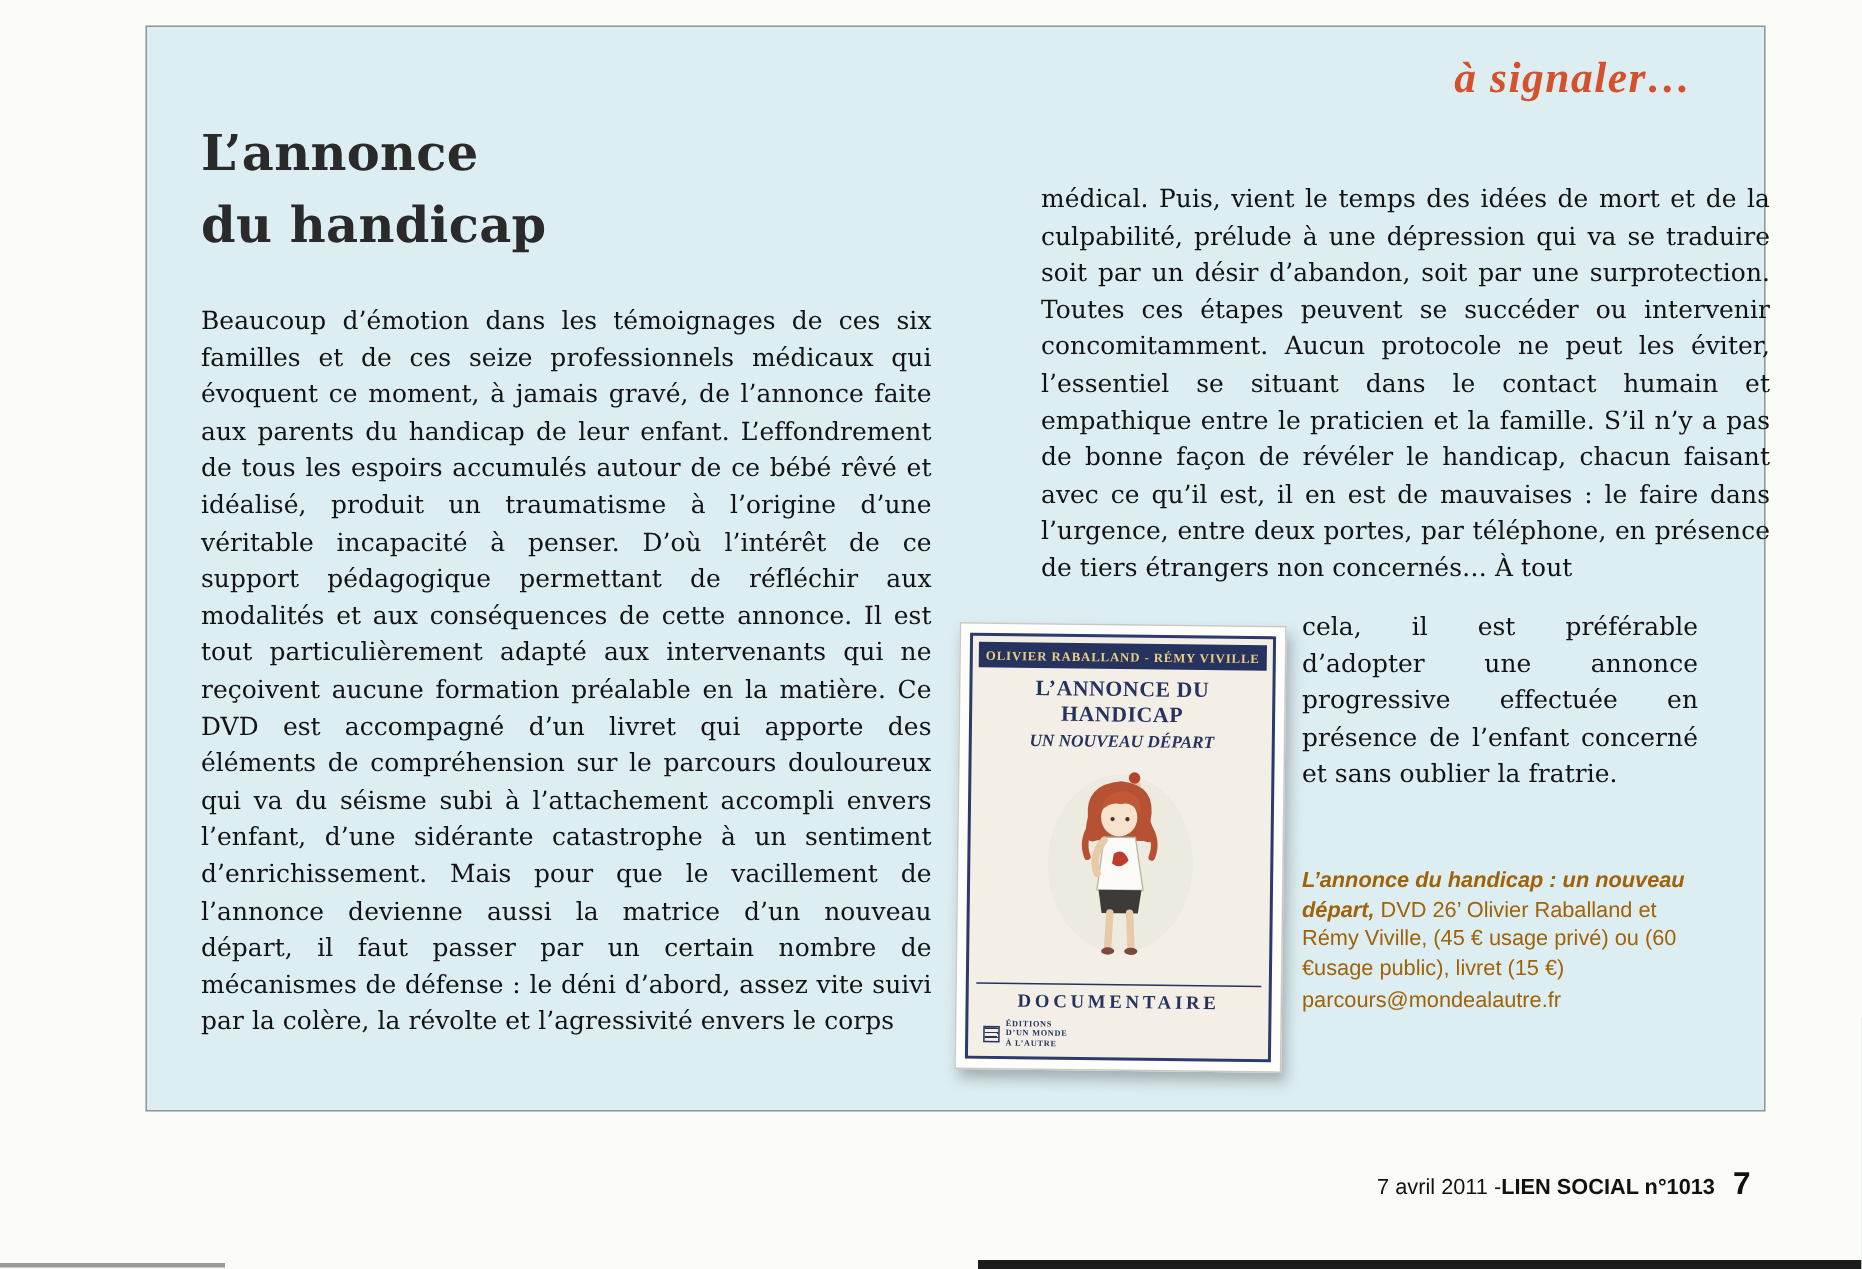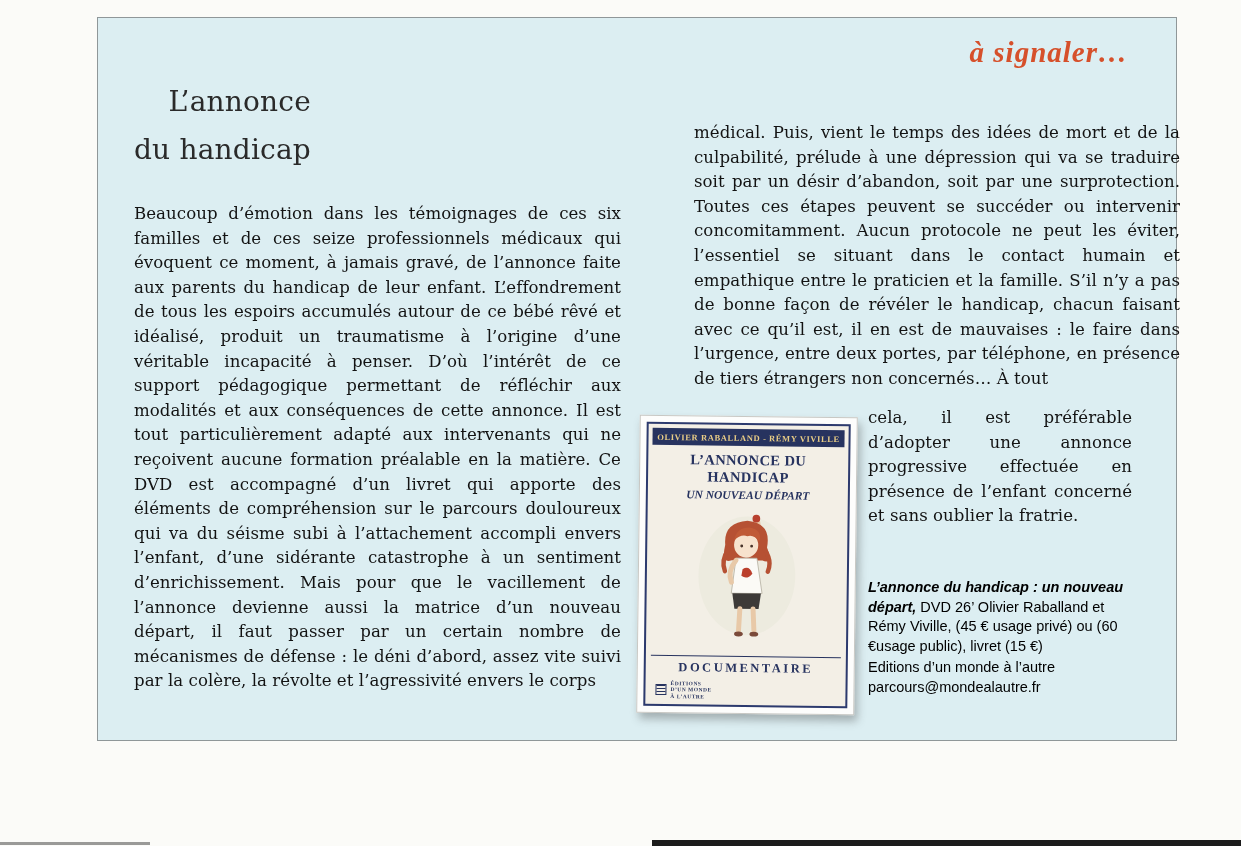--- a/index.html
+++ b/index.html
@@ -16,23 +16,22 @@
   }
 
   .signal {
     position:absolute; top:18px; right:48px;
     font-family:Liberation Serif, serif; font-style:italic; font-weight:600;
     font-size:29px; color:#d6502b; letter-spacing:1px;
   }
 
   .title {
     position:absolute; left:36px; top:60px; margin:0;
-    font-size:28px; line-height:48px; font-weight:400; color:#2a2a2a;
+    font-size:33px; line-height:48px; font-weight:700; color:#2a2a2a;
     letter-spacing:0.2px;
-    text-align:right;
   }
 
   .bodytext {
     position:absolute; text-align:justify; color:#131313;
     font-size:16.6px; line-height:24.6px; letter-spacing:0.05px;
   }
   .col-left  { left:36px;  top:184px; width:487px; }
   .col-right1{ left:548px; top:103px; width:486px;margin-left:48px; }
   .col-right2{ left:770px; top:388px; width:264px; }
 
@@ -73,21 +72,21 @@
   }
   .dvd-pub-text {
     font-family:"Liberation Serif", serif; font-size:5.5px; line-height:6.5px;
     color:#27335f; font-weight:bold; letter-spacing:0.5px;
   }
 
   
   .caption {
     position:absolute; left:770px; top:560px; width:266px;
     font-family:"Liberation Sans", sans-serif; font-size:14.5px;
-    line-height:19.5px; color:#000000;
+    line-height:19.5px; color:#a16207;
   }
   .caption p { margin:0 0 2px 0; }
   .cap-lead { font-weight:bold; font-style:italic; }
 
   
   .footer {
     position:absolute; top:778px; right:74px;
     font-family:"Liberation Sans", sans-serif; font-size:14.5px; color:#111;
     display:flex; align-items:baseline;
   }
@@ -145,23 +144,27 @@
           <span class="dvd-pub-mark"></span>
           <span class="dvd-pub-text"><span>ÉDITIONS</span><br><span>D’UN MONDE</span><br><span>À L’AUTRE</span></span>
         </div>
       </div>
     </div>
 
     <div class="bodytext col-right2">cela, il est préférable d’adopter une annonce progressive effectuée en présence de l’enfant concerné et sans oublier la fratrie.</div>
 
     <div class="caption">
       <p><span class="cap-lead">L’annonce du handicap : un nouveau départ,</span><span> DVD 26’ Olivier Raballand et Rémy Viville, (45 € usage privé) ou (60 €usage public), livret (15 €)</span></p>
-      <div>Editions d’un monde à l’autre</div>
       <div>parcours@mondealautre.fr</div>
     </div>
 
   </div>
 
+  <div class="footer">
+    <span>7 avril 2011 - </span>
+    <span class="bold">LIEN SOCIAL n°1013</span>
+    <span class="pagenum">7</span>
+  </div>
 
   <div class="scan-bar-1"></div>
   <div class="scan-bar-2"></div>
 
 </div>
 
 </body></html>

